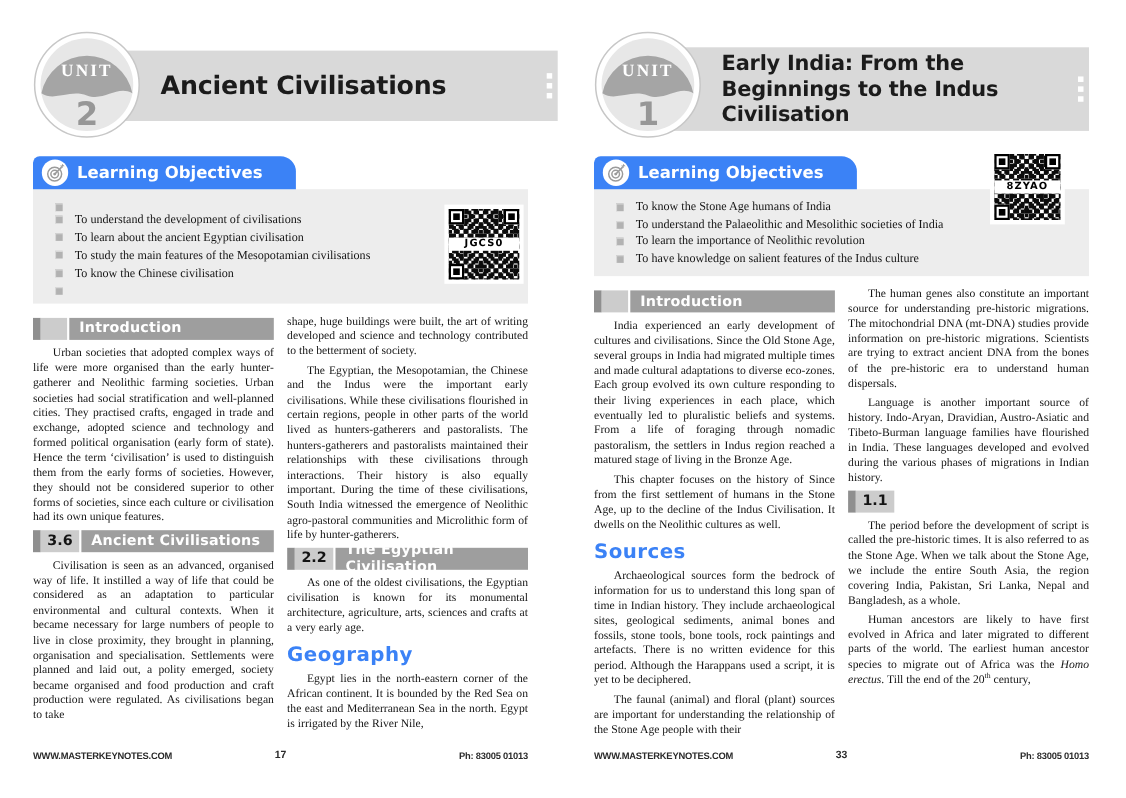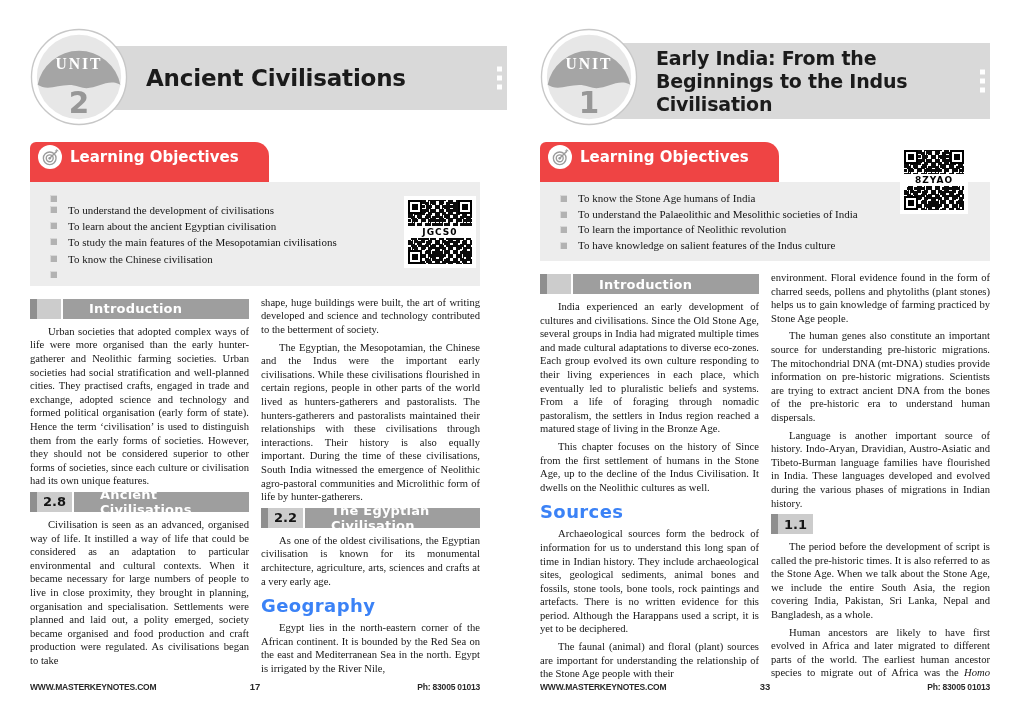--- a/index.html
+++ b/index.html
@@ -26,23 +26,23 @@
   .page-r .unit-title { font-size:19px; line-height:23px; }
   .bar-dots { position:absolute; right:5px; top:50%; transform:translateY(-50%); display:flex; flex-direction:column; gap:4px; }
   .bar-dots span { width:5px; height:5px; background:#ffffff; }
   .unit-circle { position:absolute; left:0; top:0; width:98px; height:98px; }
   .u-word { font-family:"Liberation Serif", serif; font-weight:bold; font-size:16px; fill:#ffffff; letter-spacing:2px; }
   .u-num  { font-family:"DejaVu Sans", sans-serif; font-weight:bold; font-size:30px; fill:#979797; }
 
   
   .objectives { margin-top:14px; flex:none; position:relative; }
   .obj-tab {
-    display:inline-flex; align-items:center; gap:8px; background:#ef4444; color:#fff;
+    display:inline-flex; align-items:center; gap:8px; background:#3b82f6; color:#fff;
     font-family:"DejaVu Sans", sans-serif; font-weight:bold; font-size:15px;
-    padding:3px 30px 13px 8px; border-radius:6px 14px 0 0; position:relative; z-index:1;text-align:right;
+    padding:3px 30px 3px 8px; border-radius:6px 14px 0 0; position:relative; z-index:1;text-align:right;
   }
   .obj-icon { width:24px; height:24px; background:#fff; border-radius:50%; display:flex; align-items:center; justify-content:center; }
   .obj-box { background:#ededed; padding:9px 12px 8px 20px; position:relative; }
   .obj-list { list-style:none; }
   .obj-list li { display:flex; align-items:flex-start; gap:11px; font-size:11px; }
   .page-l .obj-list li { line-height:16.2px; }
   .page-r .obj-list li { line-height:15.5px; }
   .sq { flex:none; width:7px; height:7px; margin-top:4px; background:#b2b2b2; box-shadow:inset 1px 1px 0 #d8d8d8; }
 
   
@@ -70,21 +70,21 @@
   .col { width:219px; overflow:hidden; }
   .col p { font-size:10.6px; line-height:13.6px; text-align:justify; text-indent:18px; margin-bottom:4px; }
   .col p.cont { text-indent:0; }
   .col p i { font-style:italic; }
   sup { font-size:7px; vertical-align:super; line-height:0; }
 
   .sec-head { display:flex; height:20px; margin:3px 0 6px 0; font-family:"DejaVu Sans", sans-serif; font-weight:bold; font-size:13px; }
   .sec-head .strip { flex:none; width:7px; background:#8f8f8f; }
   .sec-head .num { flex:none; background:#cccccc; color:#141414; display:flex; align-items:center; padding:0 6px; }
   .sec-head .num:empty { width:24px; }
-  .sec-head .bar { flex:1; background:#9e9e9e; color:#ffffff; display:flex; align-items:center; padding:0 26px; margin-left:2px; letter-spacing:0.2px; }
+  .sec-head .bar { flex:1; background:#9e9e9e; color:#ffffff; display:flex; align-items:center; padding:0 9px; margin-left:2px; letter-spacing:0.2px; }
   .sub-head { font-family:"DejaVu Sans", sans-serif; font-weight:bold; font-size:18px; color:#3b82f6; letter-spacing:0.4px; margin:7px 0 5px 0; }
 
   
   .footer { flex:none; height:13px; display:flex; align-items:flex-end; font-family:"Liberation Sans", sans-serif; font-weight:bold; color:#2a2a2a; }
   .f-site { flex:1; font-size:8.5px; letter-spacing:-0.2px; }
   .f-page { flex:none; font-size:9.5px; }
   .f-phone { flex:1; text-align:right; font-size:8.5px; letter-spacing:-0.2px; }
 </style>
 </head>
 <body>
@@ -163,21 +163,21 @@
   <div class="content">
     <div class="col">
       <div class="sec-head">
         <span class="strip"></span>
           <span class="num"></span>
         <span class="bar">Introduction</span>
       </div>
       <p>Urban societies that adopted complex ways of life were more organised than the early hunter-gatherer and Neolithic farming societies. Urban societies had social stratification and well-planned cities. They practised crafts, engaged in trade and exchange, adopted science and technology and formed political organisation (early form of state). Hence the term ‘civilisation’ is used to distinguish them from the early forms of societies. However, they should not be considered superior to other forms of societies, since each culture or civilisation had its own unique features.</p>
       <div class="sec-head">
         <span class="strip"></span>
-        <span class="num">2.8</span>
+        <span class="num">3.6</span>
         <span class="bar">Ancient Civilisations</span>
       </div>
       <p>Civilisation is seen as an advanced, organised way of life. It instilled a way of life that could be considered as an adaptation to particular environmental and cultural contexts. When it became necessary for large numbers of people to live in close proximity, they brought in planning, organisation and specialisation. Settlements were planned and laid out, a polity emerged, society became organised and food production and craft production were regulated. As civilisations began to take</p>
     </div>
     <div class="col">
       <p class="cont">shape, huge buildings were built, the art of writing developed and science and technology contributed to the betterment of society.</p>
       <p>The Egyptian, the Mesopotamian, the Chinese and the Indus were the important early civilisations. While these civilisations flourished in certain regions, people in other parts of the world lived as hunters-gatherers and pastoralists. The hunters-gatherers and pastoralists maintained their relationships with these civilisations through interactions. Their history is also equally important. During the time of these civilisations, South India witnessed the emergence of Neolithic agro-pastoral communities and Microlithic form of life by hunter-gatherers.</p>
       <div class="sec-head">
         <span class="strip"></span>
         <span class="num">2.2</span>
@@ -268,21 +268,20 @@
           <span class="num"></span>
         <span class="bar">Introduction</span>
       </div>
       <p>India experienced an early development of cultures and civilisations. Since the Old Stone Age, several groups in India had migrated multiple times and made cultural adaptations to diverse eco-zones. Each group evolved its own culture responding to their living experiences in each place, which eventually led to pluralistic beliefs and systems. From a life of foraging through nomadic pastoralism, the settlers in Indus region reached a matured stage of living in the Bronze Age.</p>
       <p>This chapter focuses on the history of Since from the first settlement of humans in the Stone Age, up to the decline of the Indus Civilisation. It dwells on the Neolithic cultures as well.</p>
       <div class="sub-head">Sources</div>
       <p>Archaeological sources form the bedrock of information for us to understand this long span of time in Indian history. They include archaeological sites, geological sediments, animal bones and fossils, stone tools, bone tools, rock paintings and artefacts. There is no written evidence for this period. Although the Harappans used a script, it is yet to be deciphered.</p>
       <p>The faunal (animal) and floral (plant) sources are important for understanding the relationship of the Stone Age people with their</p>
     </div>
     <div class="col">
-      <p class="cont">environment. Floral evidence found in the form of charred seeds, pollens and phytoliths (plant stones) helps us to gain knowledge of farming practiced by Stone Age people.</p>
       <p>The human genes also constitute an important source for understanding pre-historic migrations. The mitochondrial DNA (mt-DNA) studies provide information on pre-historic migrations. Scientists are trying to extract ancient DNA from the bones of the pre-historic era to understand human dispersals.</p>
       <p>Language is another important source of history. Indo-Aryan, Dravidian, Austro-Asiatic and Tibeto-Burman language families have flourished in India. These languages developed and evolved during the various phases of migrations in Indian history.</p>
       <div class="sec-head">
         <span class="strip"></span>
         <span class="num">1.1</span>
       </div>
       <p>The period before the development of script is called the pre-historic times. It is also referred to as the Stone Age. When we talk about the Stone Age, we include the entire South Asia, the region covering India, Pakistan, Sri Lanka, Nepal and Bangladesh, as a whole.</p>
       <p><span>Human ancestors are likely to have first evolved in Africa and later migrated to different parts of the world. The earliest human ancestor species to migrate out of Africa was the </span><i>Homo erectus</i><span>. Till the end of the 20</span><sup>th</sup><span> century,</span></p>
     </div>
   </div>

